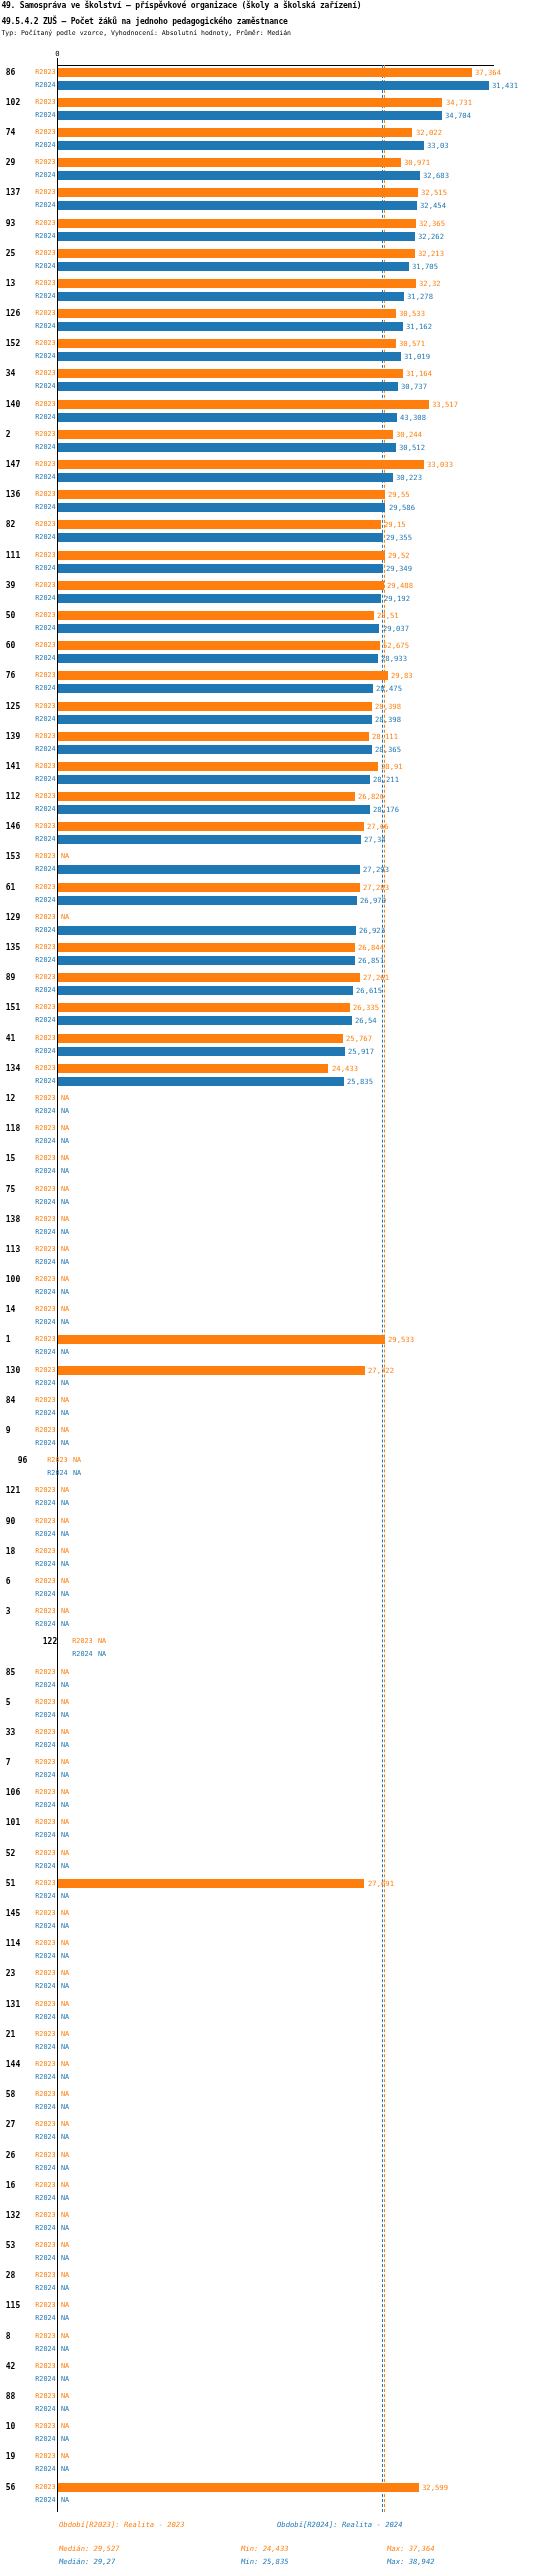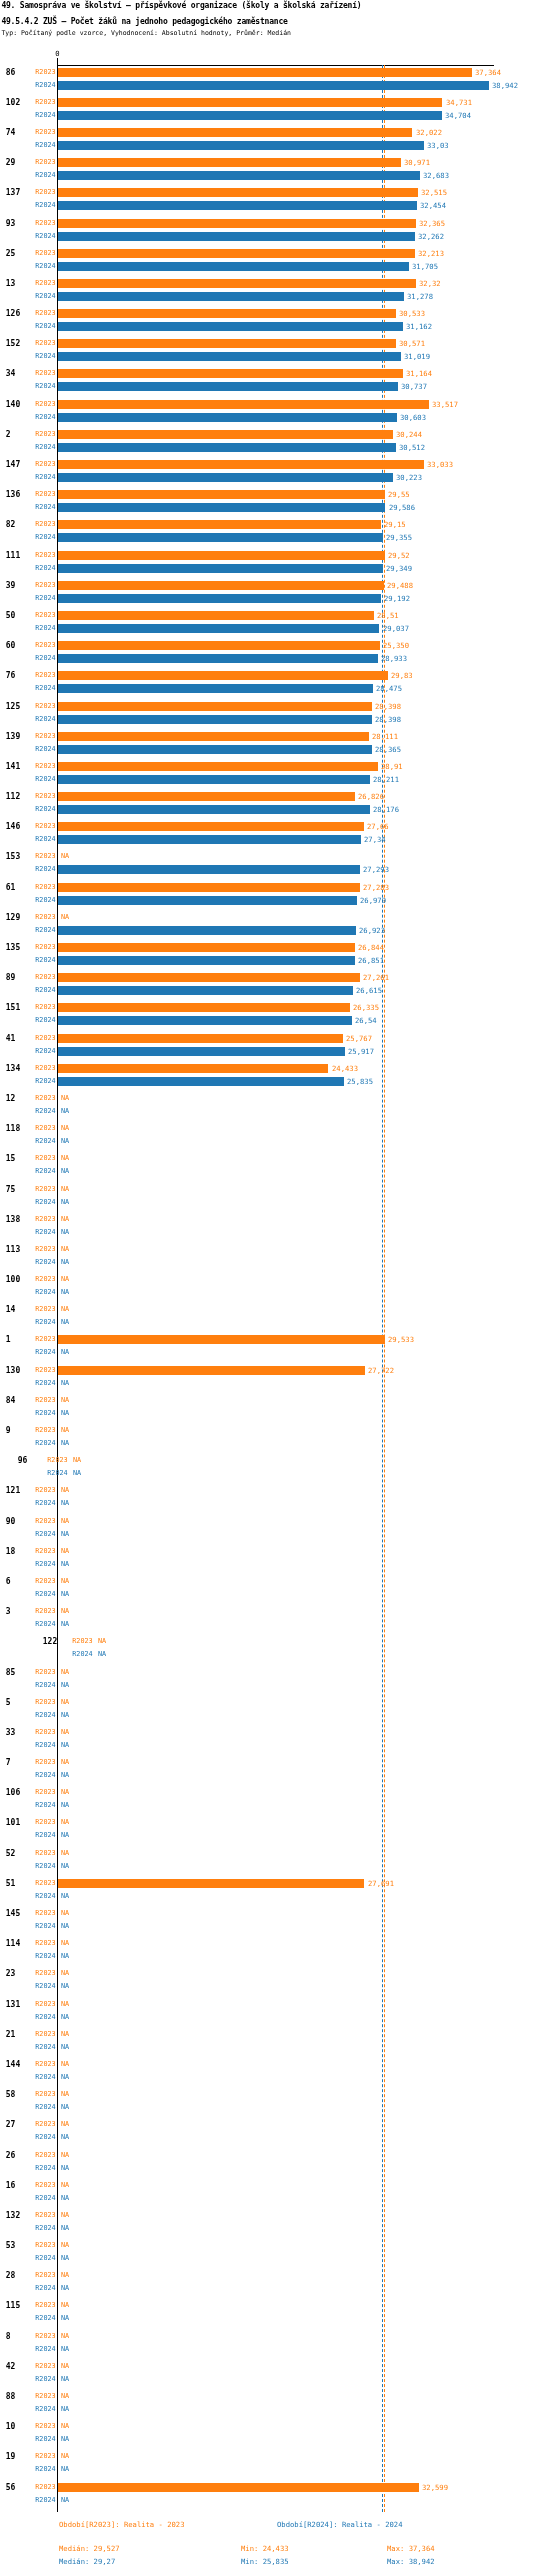--- a/index.html
+++ b/index.html
@@ -18,21 +18,21 @@
   .gid{position:absolute;left:5.8px;top:0;font-size:8px;font-weight:bold;line-height:9.3px;}
   .srow{position:absolute;left:0;width:539px;height:9.3px;}
   .slab{position:absolute;left:18.7px;width:37px;text-align:right;font-size:6.8px;line-height:9.3px;}
   .bar{position:absolute;left:58px;top:0;height:9.3px;}
   .val{position:absolute;top:0;font-size:7.2px;line-height:9.3px;white-space:nowrap;}
   .na{position:absolute;left:61px;top:0;font-size:6.8px;line-height:9.3px;}
   .c23{color:#ff7f0e;}
   .c24{color:#1f77b4;}
   .bg23{background:#ff7f0e;}
   .bg24{background:#1f77b4;}
-  .foot{font-size:7.2px;white-space:nowrap;}
+  .foot{font-size:7.2px;white-space:nowrap;font-style:italic;}
 </style>
 </head>
 <body>
 
 <div class="page">
   <div class="abs title">49. Samospráva ve školství – příspěvkové organizace (školy a školská zařízení)</div>
   <div class="abs subtitle">49.5.4.2 ZUŠ – Počet žáků na jednoho pedagogického zaměstnance</div>
   <div class="abs meta">Typ: Počítaný podle vzorce, Vyhodnocení: Absolutní hodnoty, Průměr: Medián</div>
 
   <div class="abs tick0">0</div>
@@ -47,21 +47,21 @@
       <div class="grp" style="top: 68px;">
         <div class="gid">86</div>
         <div class="srow" style="top:0px">
           <span class="slab c23">R2023</span>
           <div class="bar bg23" style="width:414px"></div>
           <span class="val c23" style="left:475px">37,364</span>
         </div>
         <div class="srow" style="top:13px">
           <span class="slab c24">R2024</span>
           <div class="bar bg24" style="width:431px"></div>
-          <span class="val c24" style="left:492px">38,942</span>
+          <span class="val c24" style="left:492px">31,431</span>
         </div>
       </div>
       <div class="grp" style="top: 98px;">
         <div class="gid">102</div>
         <div class="srow" style="top:0px">
           <span class="slab c23">R2023</span>
           <div class="bar bg23" style="width:384px"></div>
           <span class="val c23" style="left:446px">34,731</span>
         </div>
         <div class="srow" style="top:13px">
@@ -190,21 +190,21 @@
       <div class="grp" style="top: 400px;">
         <div class="gid">140</div>
         <div class="srow" style="top:0px">
           <span class="slab c23">R2023</span>
           <div class="bar bg23" style="width:371px"></div>
           <span class="val c23" style="left:432px">33,517</span>
         </div>
         <div class="srow" style="top:13px">
           <span class="slab c24">R2024</span>
           <div class="bar bg24" style="width:339px"></div>
-          <span class="val c24" style="left:400px">30,603</span>
+          <span class="val c24" style="left:400px">43,308</span>
         </div>
       </div>
       <div class="grp" style="top: 430px;">
         <div class="gid">2</div>
         <div class="srow" style="top:0px">
           <span class="slab c23">R2023</span>
           <div class="bar bg23" style="width:335px"></div>
           <span class="val c23" style="left:396px">30,244</span>
         </div>
         <div class="srow" style="top:13px">
@@ -289,21 +289,21 @@
           <span class="slab c24">R2024</span>
           <div class="bar bg24" style="width:321px"></div>
           <span class="val c24" style="left:383px">29,037</span>
         </div>
       </div>
       <div class="grp" style="top: 641px;">
         <div class="gid">60</div>
         <div class="srow" style="top:0px">
           <span class="slab c23">R2023</span>
           <div class="bar bg23" style="width:322px"></div>
-          <span class="val c23" style="left:383px">25,350</span>
+          <span class="val c23" style="left:383px">52,675</span>
         </div>
         <div class="srow" style="top:13px">
           <span class="slab c24">R2024</span>
           <div class="bar bg24" style="width:320px"></div>
           <span class="val c24" style="left:381px">28,933</span>
         </div>
       </div>
       <div class="grp" style="top: 671px;">
         <div class="gid">76</div>
         <div class="srow" style="top:0px">

